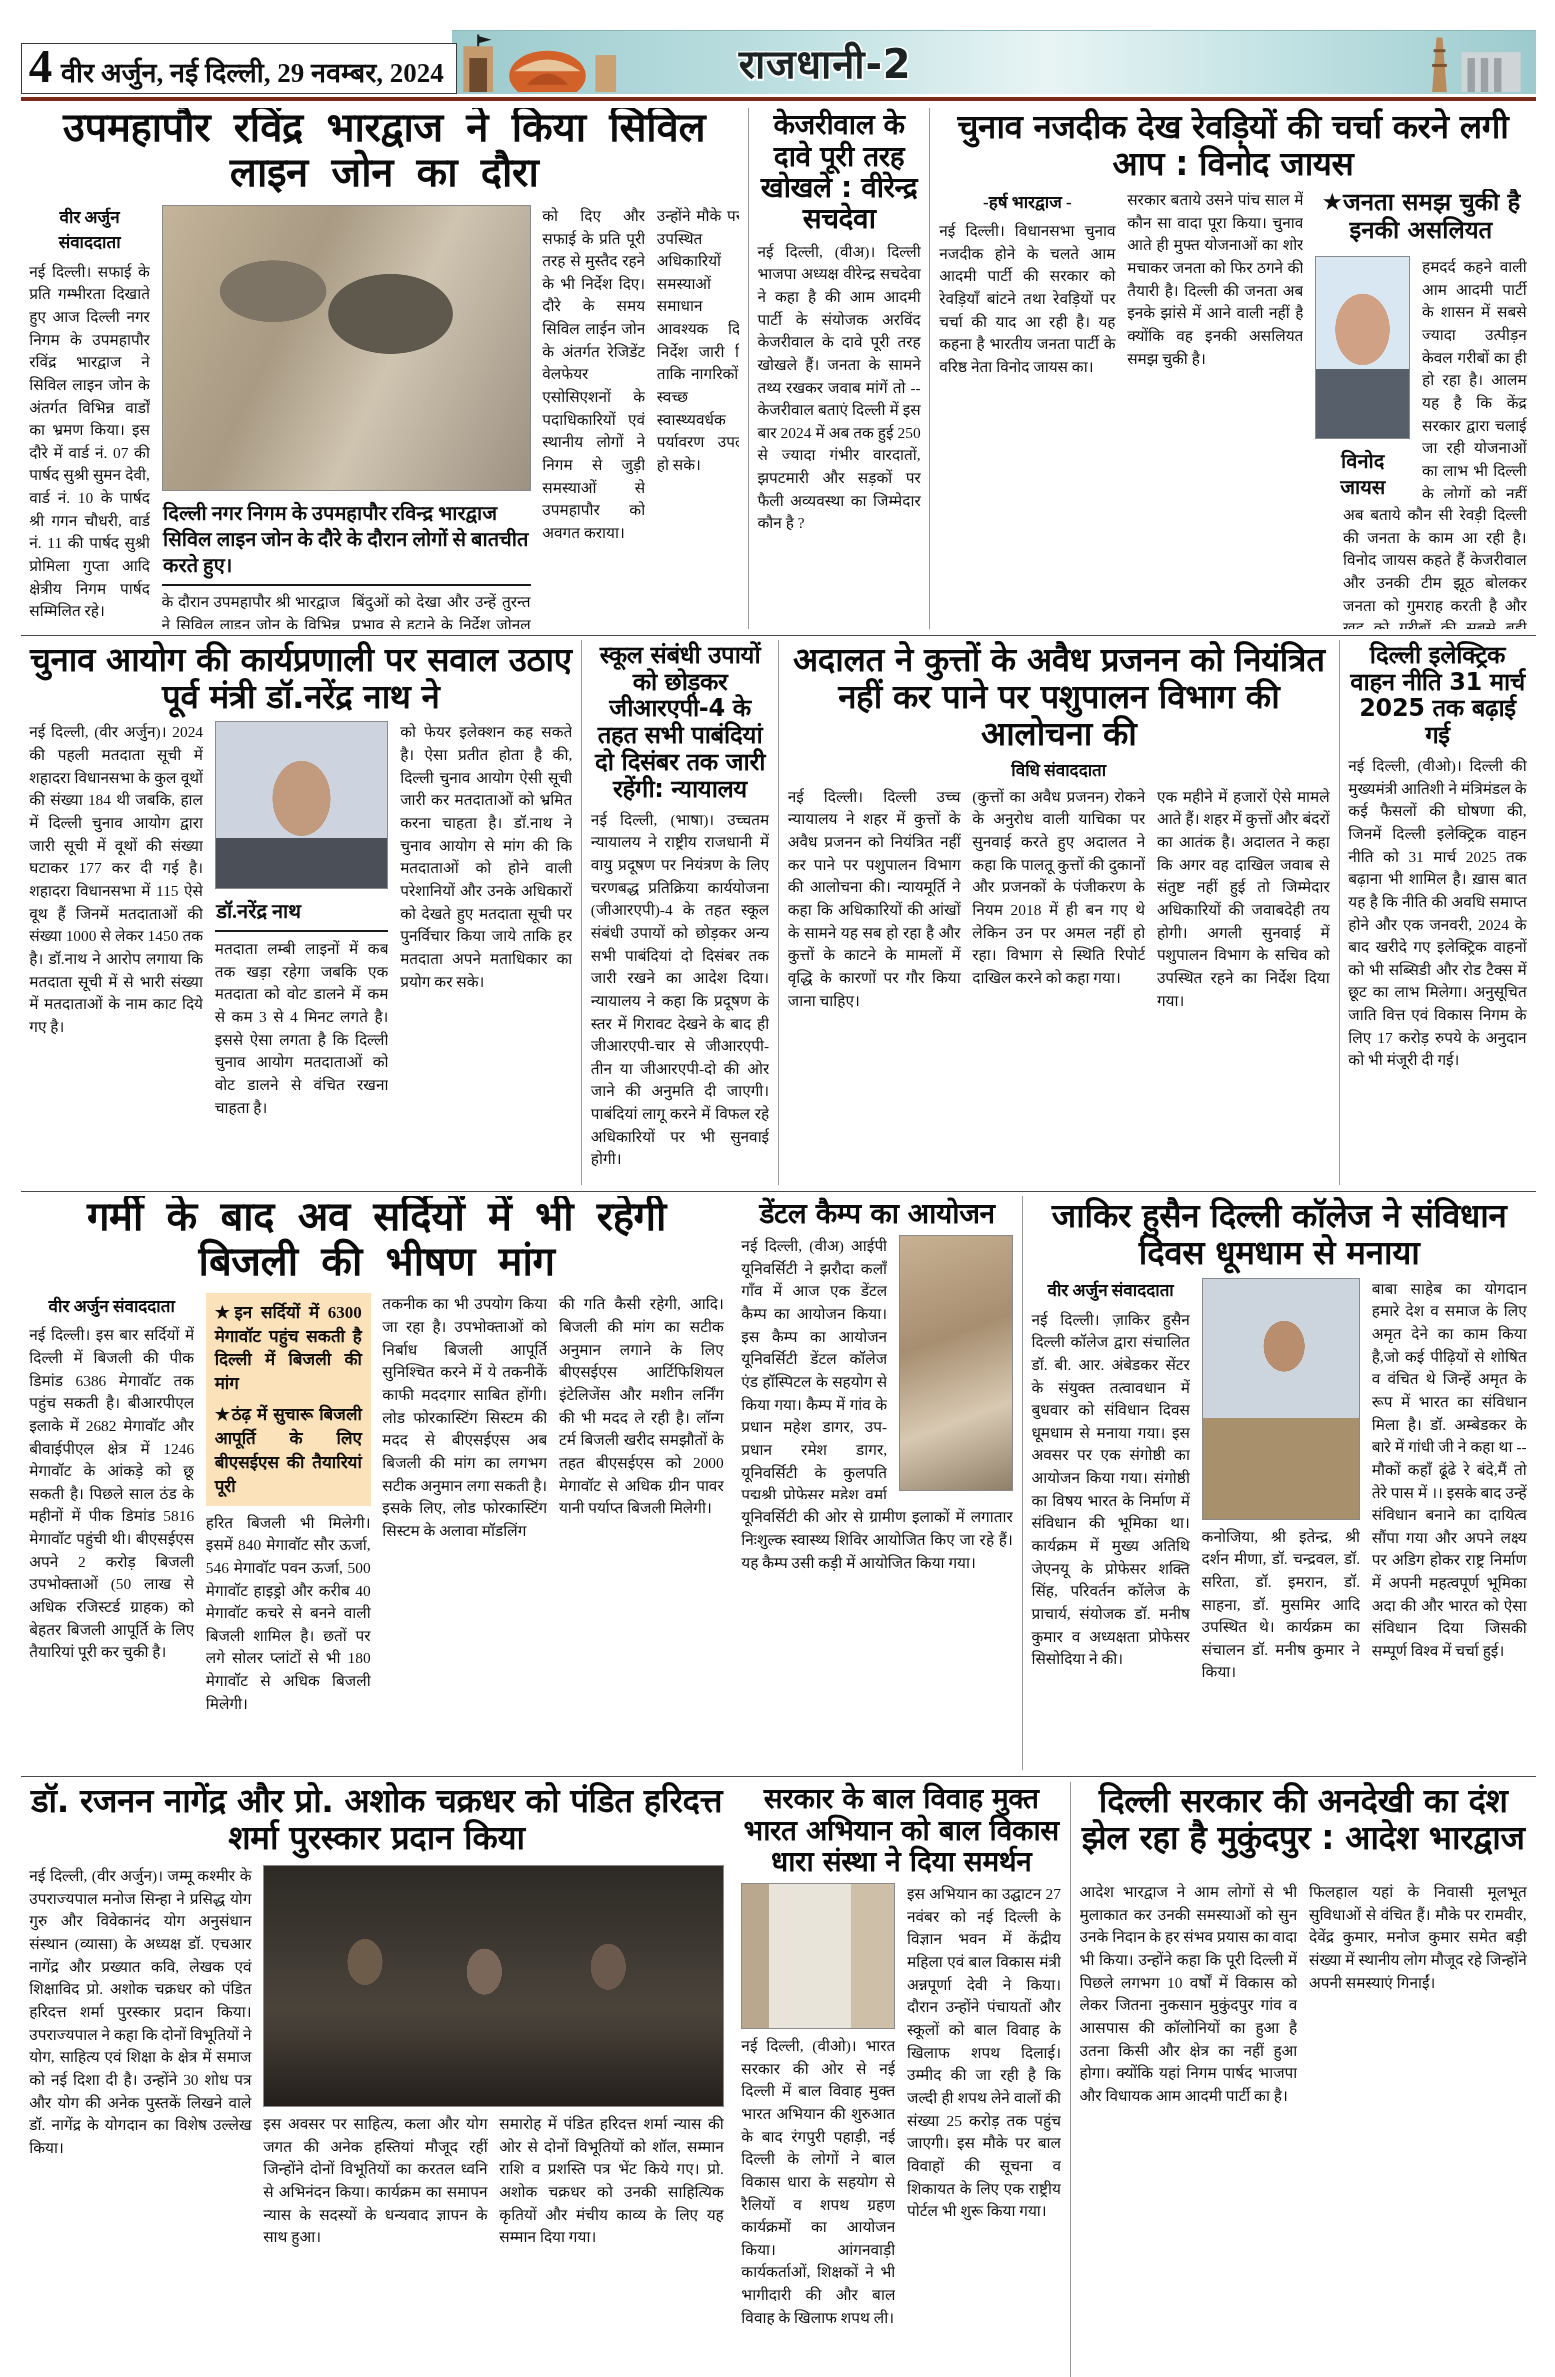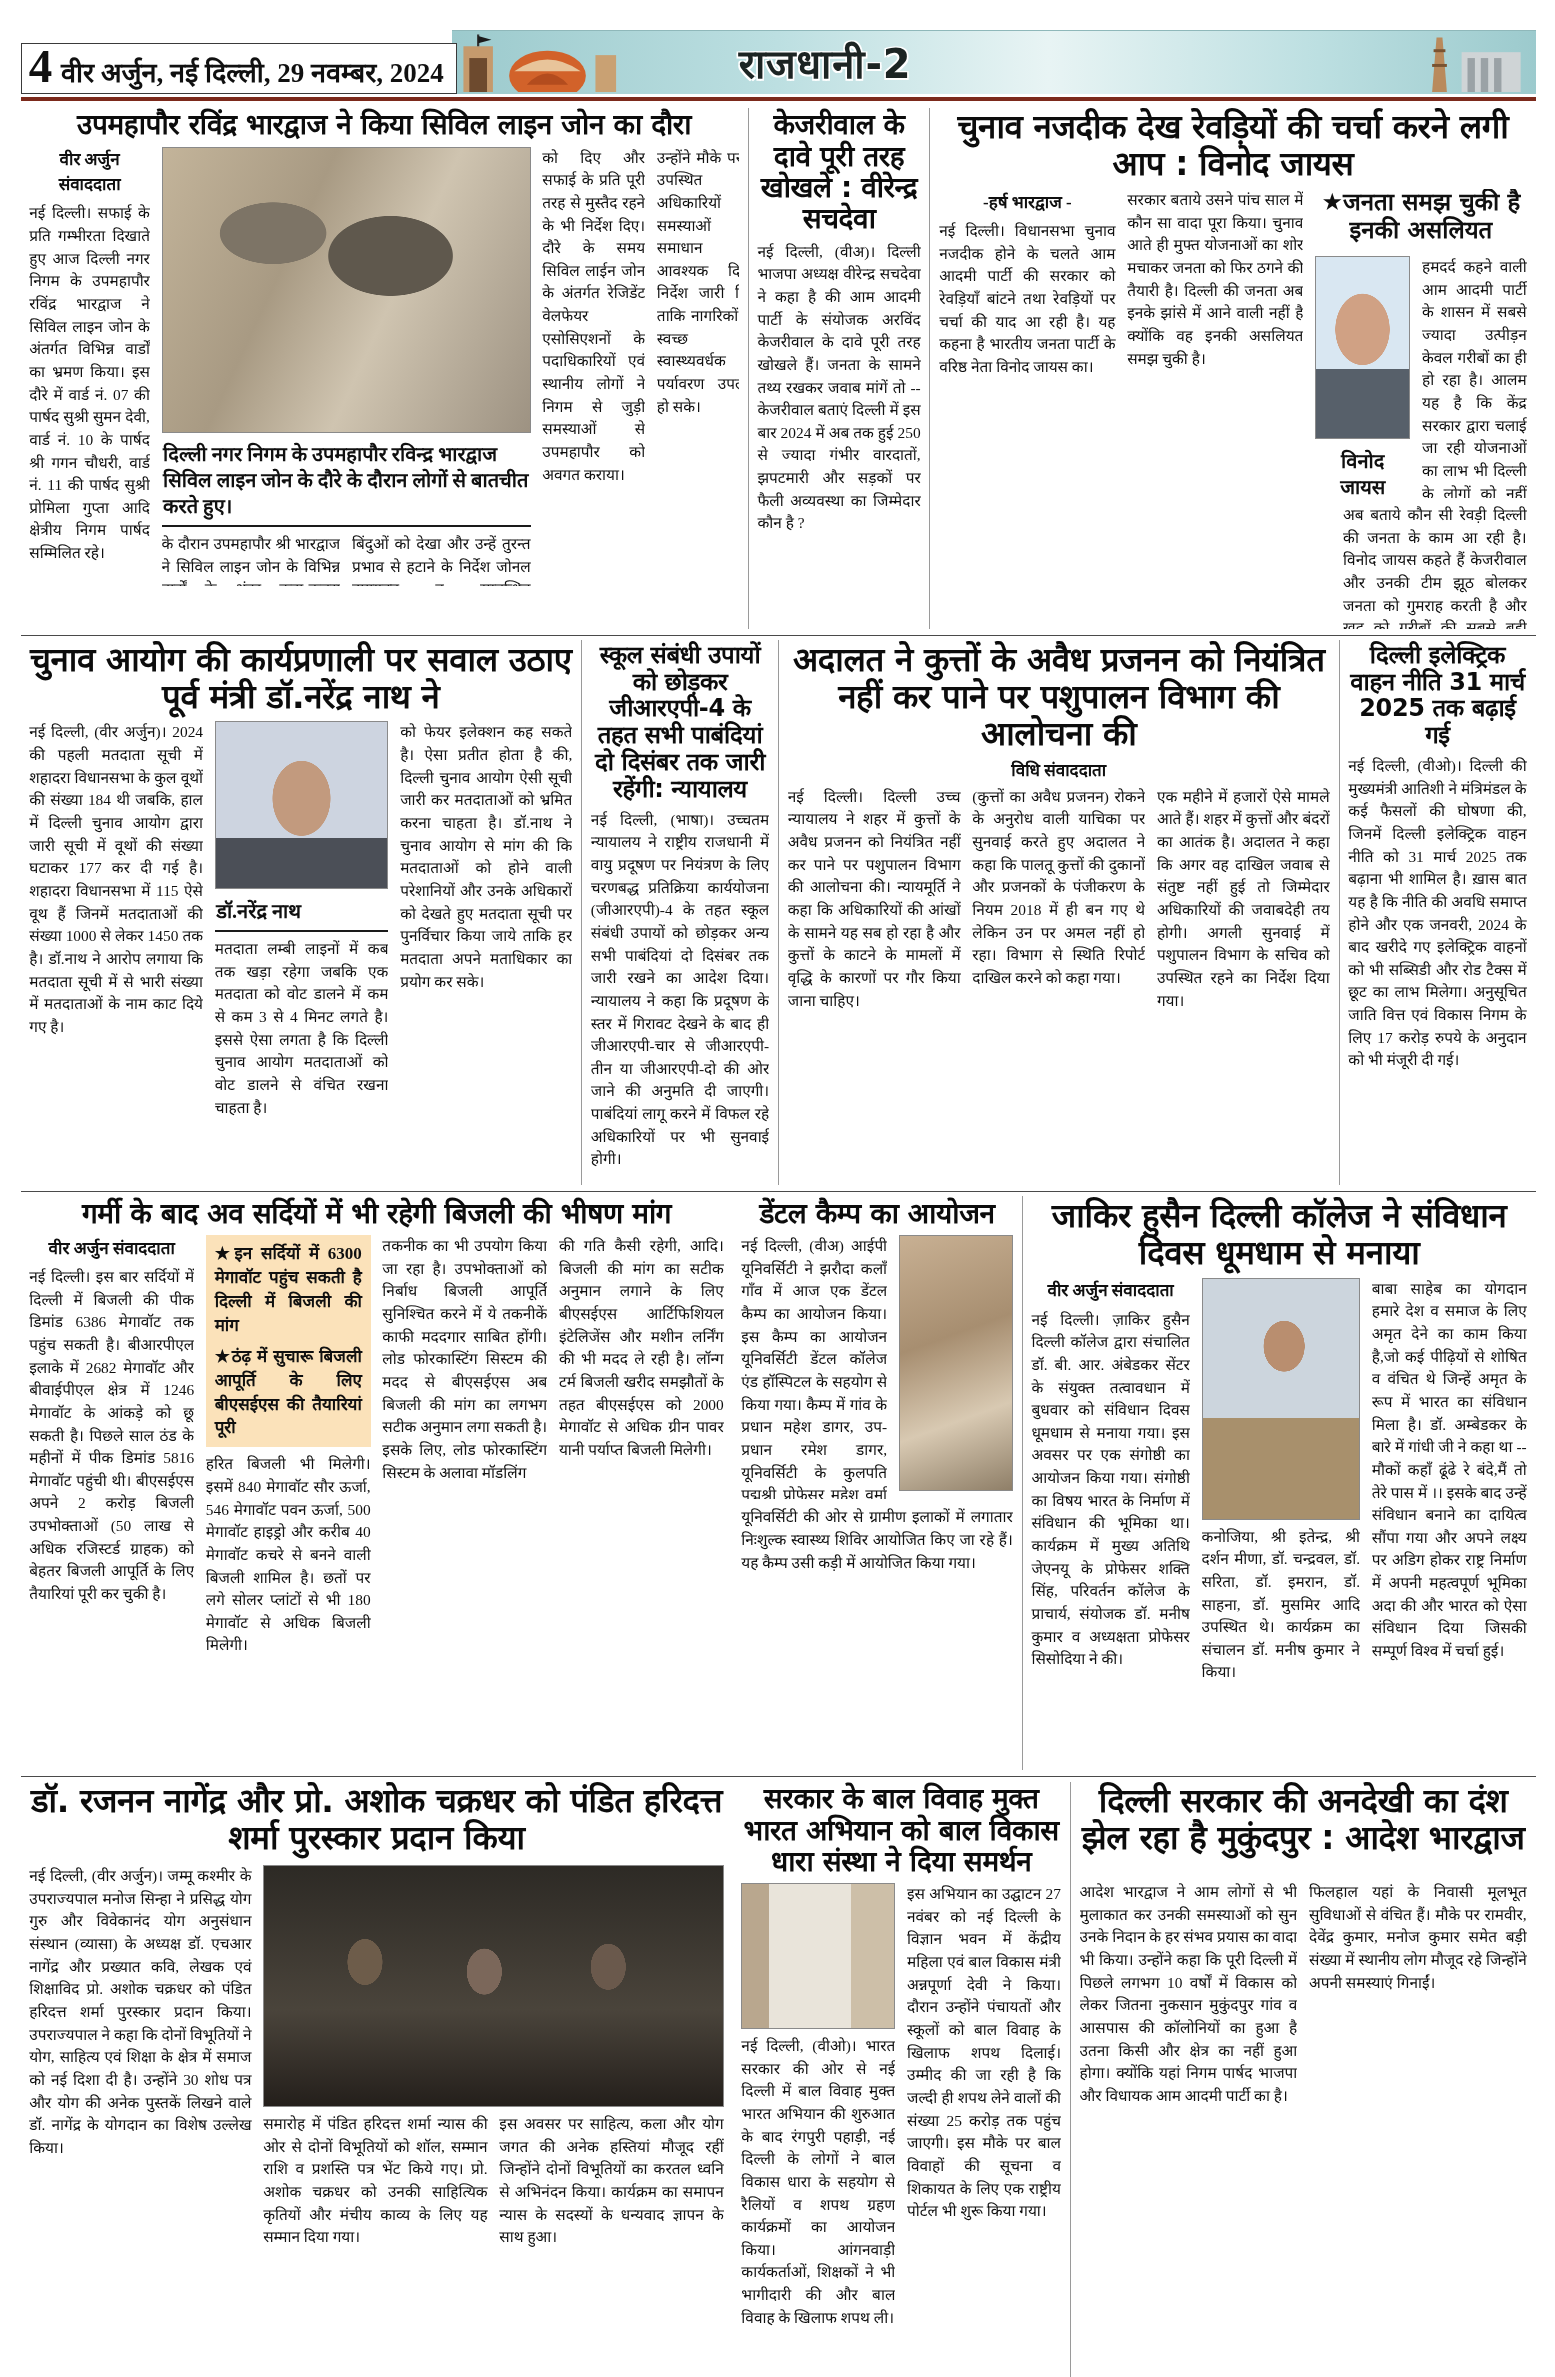--- a/index.html
+++ b/index.html
@@ -18,21 +18,21 @@
   .mon{height:59px;flex:0 0 auto;}
   .mon.right{margin-left:auto;}
   .maroon-rule{height:3.7px;background:#7c2a1c;margin:2.9px 20.5px 7.3px 20.5px;}
   
   .row{display:flex;align-items:stretch;border-top:1.5px solid #4a4a4a;padding-top:4.4px;margin-top:5.9px;}
   .row.first{border-top:none;margin-top:0;padding-top:0;}
   .art{box-sizing:border-box;padding:0 8.8px;overflow:hidden;}
   .art + .art{border-left:0.7px solid #9a9a9a;}
   .hl{font-family:"DejaVu Sans",sans-serif;font-weight:bold;text-align:center;line-height:1.12;
       letter-spacing:-0.4px;margin:1.5px 0 5.9px 0;color:#0c0c0c;}
-  .h-xl{font-size:28px;}
+  .h-xl{font-size:40px;font-family:Liberation Mono, monospace;}
   .h-lg{font-size:33px;}
   .h-md{font-size:28px;}
   .h-sm{font-size:24px;}
   .byline{text-align:center;font-weight:bold;font-size:17px;margin:1.5px 0 4.4px 0;}
   .abody{display:flex;gap:11.7px;overflow:hidden;}
   .bcol{flex:1 1 0;text-align:justify;font-size:15.4px;line-height:1.47;overflow:hidden;}
   .stack{display:flex;flex-direction:column;gap:5.9px;overflow:hidden;}
   .cols2{display:flex;gap:11.7px;flex:1;overflow:hidden;}
   .caption{font-weight:bold;font-size:20px;line-height:1.3;border-bottom:2.2px solid #1a1a1a;padding:2.9px 1.5px 5.9px 1.5px;}
   .caption.center{text-align:center;border-bottom:2.2px solid #1a1a1a;}
@@ -254,22 +254,22 @@
 
     <section class="row r3b">
 
       <article class="art a-award">
         <h2 class="hl h-lg">डॉ. रजनन नागेंद्र और प्रो. अशोक चक्रधर को पंडित हरिदत्त शर्मा पुरस्कार प्रदान किया</h2>
         <div class="abody" style="height:410px;margin-top:8px;">
           <div class="bcol w33">नई दिल्ली, (वीर अर्जुन)। जम्मू कश्मीर के उपराज्यपाल मनोज सिन्हा ने प्रसिद्ध योग गुरु और विवेकानंद योग अनुसंधान संस्थान (व्यासा) के अध्यक्ष डॉ. एचआर नागेंद्र और प्रख्यात कवि, लेखक एवं शिक्षाविद प्रो. अशोक चक्रधर को पंडित हरिदत्त शर्मा पुरस्कार प्रदान किया। उपराज्यपाल ने कहा कि दोनों विभूतियों ने योग, साहित्य एवं शिक्षा के क्षेत्र में समाज को नई दिशा दी है। उन्होंने 30 शोध पत्र और योग की अनेक पुस्तकें लिखने वाले डॉ. नागेंद्र के योगदान का विशेष उल्लेख किया।</div>
           <div class="stack" style="flex:1;">
             <div class="photo ph-award" style="height:242px;"></div>
             <div class="cols2">
+              <div class="bcol">इस अवसर पर साहित्य, कला और योग जगत की अनेक हस्तियां मौजूद रहीं जिन्होंने दोनों विभूतियों का करतल ध्वनि से अभिनंदन किया। कार्यक्रम का समापन न्यास के सदस्यों के धन्यवाद ज्ञापन के साथ हुआ।</div>
               <div class="bcol">समारोह में पंडित हरिदत्त शर्मा न्यास की ओर से दोनों विभूतियों को शॉल, सम्मान राशि व प्रशस्ति पत्र भेंट किये गए। प्रो. अशोक चक्रधर को उनकी साहित्यिक कृतियों और मंचीय काव्य के लिए यह सम्मान दिया गया।</div>
-              <div class="bcol">इस अवसर पर साहित्य, कला और योग जगत की अनेक हस्तियां मौजूद रहीं जिन्होंने दोनों विभूतियों का करतल ध्वनि से अभिनंदन किया। कार्यक्रम का समापन न्यास के सदस्यों के धन्यवाद ज्ञापन के साथ हुआ।</div>
             </div>
           </div>
         </div>
       </article>
 
       <div class="r3b-right">
         <article class="art a-balvivah">
           <h2 class="hl h-md">सरकार के बाल विवाह मुक्त भारत अभियान को बाल विकास धारा संस्था ने दिया समर्थन</h2>
           <div class="abody" style="height:513px;">
             <div class="stack" style="flex:1;">

